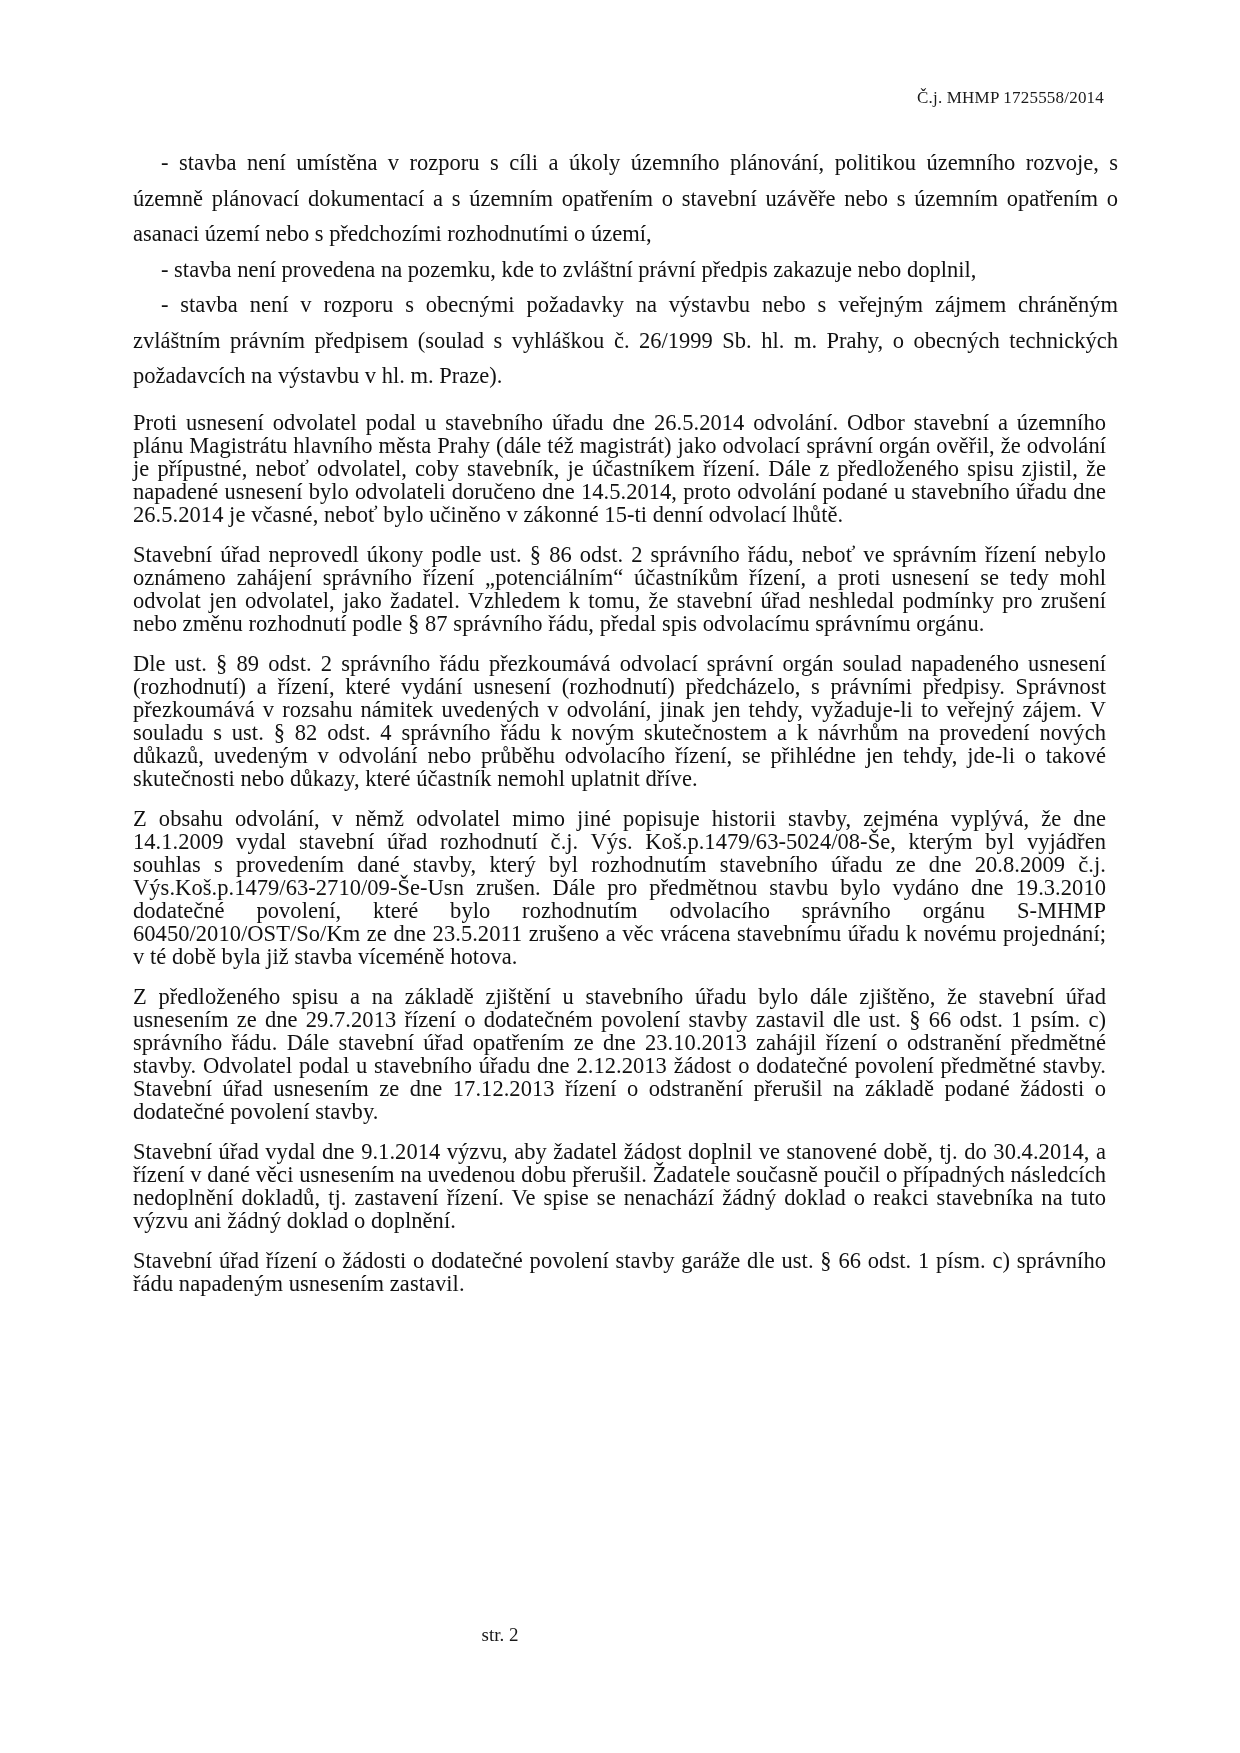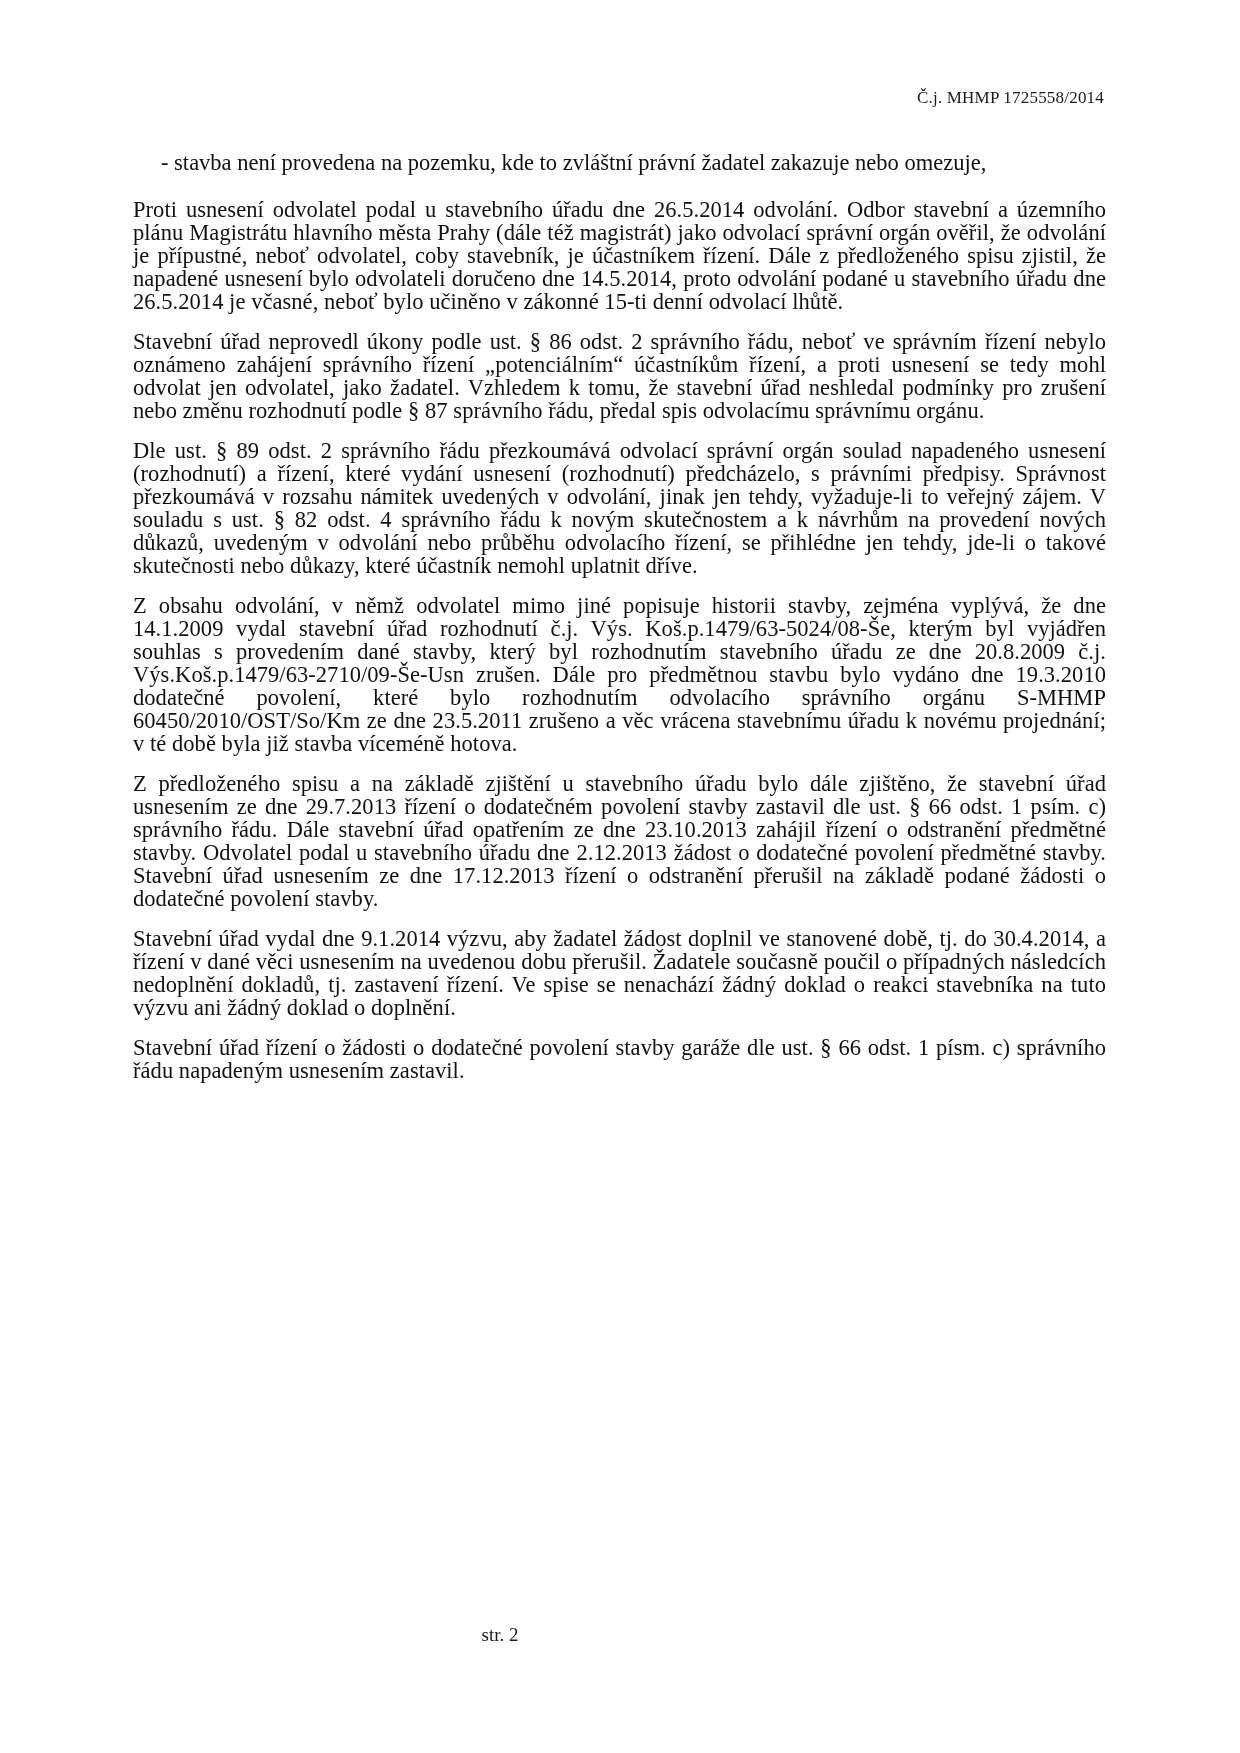--- a/index.html
+++ b/index.html
@@ -75,21 +75,23 @@
 </style>
 </head>
 <body>
 
 <div class="page">
 
   <div class="doc-header">Č.j. MHMP 1725558/2014</div>
 
   <div class="body-block">
 
-    <p class="bullet">- stavba není provedena na pozemku, kde to zvláštní právní žadatel zakazuje nebo omezuje,</p>
+    <p class="bullet">- stavba není umístěna v rozporu s cíli a úkoly územního plánování, politikou územního rozvoje, s územně plánovací dokumentací a s územním opatřením o stavební uzávěře nebo s územním opatřením o asanaci území nebo s předchozími rozhodnutími o území,</p>
+    <p class="bullet">- stavba není provedena na pozemku, kde to zvláštní právní předpis zakazuje nebo doplnil,</p>
+    <p class="bullet">- stavba není v rozporu s obecnými požadavky na výstavbu nebo s veřejným zájmem chráněným zvláštním právním předpisem (soulad s vyhláškou č. 26/1999 Sb. hl. m. Prahy, o obecných technických požadavcích na výstavbu v hl. m. Praze).</p>
 
     <div class="gap-after-list"></div>
 
     <p class="para">Proti usnesení odvolatel podal u stavebního úřadu dne 26.5.2014 odvolání. Odbor stavební a územního plánu Magistrátu hlavního města Prahy (dále též magistrát) jako odvolací správní orgán ověřil, že odvolání je přípustné, neboť odvolatel, coby stavebník, je účastníkem řízení. Dále z předloženého spisu zjistil, že napadené usnesení bylo odvolateli doručeno dne 14.5.2014, proto odvolání podané u stavebního úřadu dne 26.5.2014 je včasné, neboť bylo učiněno v zákonné 15-ti denní odvolací lhůtě.</p>
 
 
     <p class="para">Stavební úřad neprovedl úkony podle ust. § 86 odst. 2 správního řádu, neboť ve správním řízení nebylo oznámeno zahájení správního řízení „potenciálním“ účastníkům řízení, a proti usnesení se tedy mohl odvolat jen odvolatel, jako žadatel. Vzhledem k tomu, že stavební úřad neshledal podmínky pro zrušení nebo změnu rozhodnutí podle § 87 správního řádu, předal spis odvolacímu správnímu orgánu.</p>
 
     <p class="para">Dle ust. § 89 odst. 2 správního řádu přezkoumává odvolací správní orgán soulad napadeného usnesení (rozhodnutí) a řízení, které vydání usnesení (rozhodnutí) předcházelo, s právními předpisy. Správnost přezkoumává v rozsahu námitek uvedených v odvolání, jinak jen tehdy, vyžaduje-li to veřejný zájem. V souladu s ust. § 82 odst. 4 správního řádu k novým skutečnostem a k návrhům na provedení nových důkazů, uvedeným v odvolání nebo průběhu odvolacího řízení, se přihlédne jen tehdy, jde-li o takové skutečnosti nebo důkazy, které účastník nemohl uplatnit dříve.</p>
 

